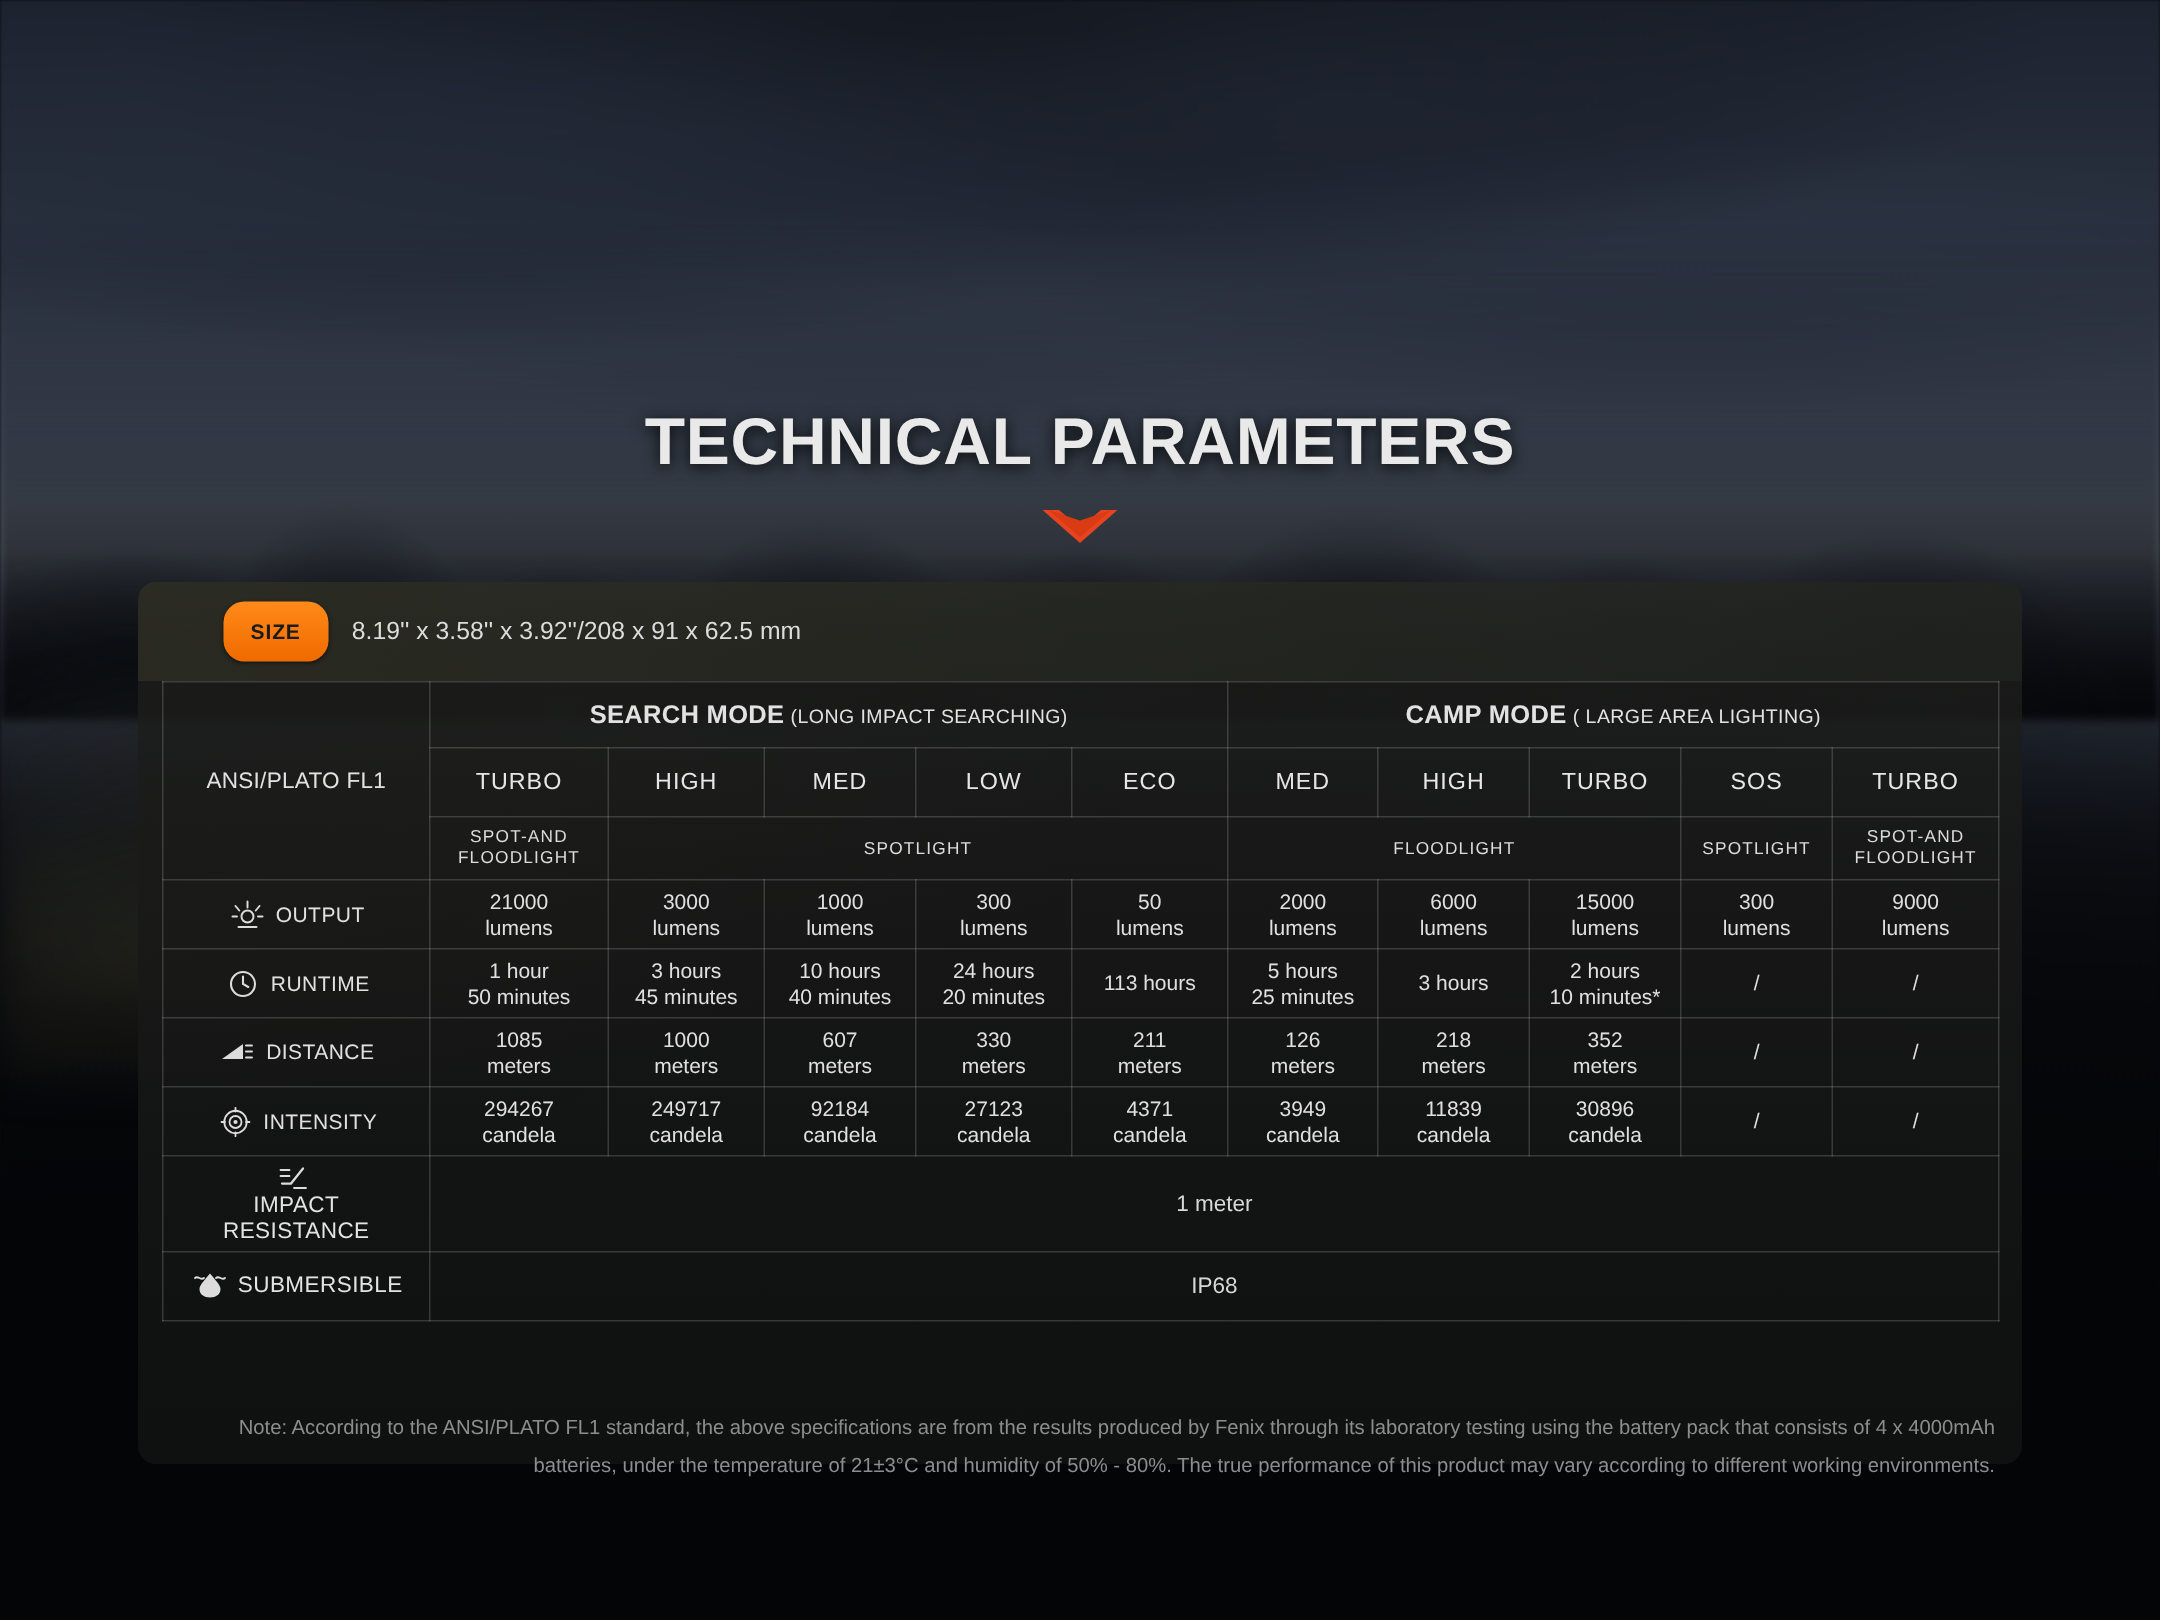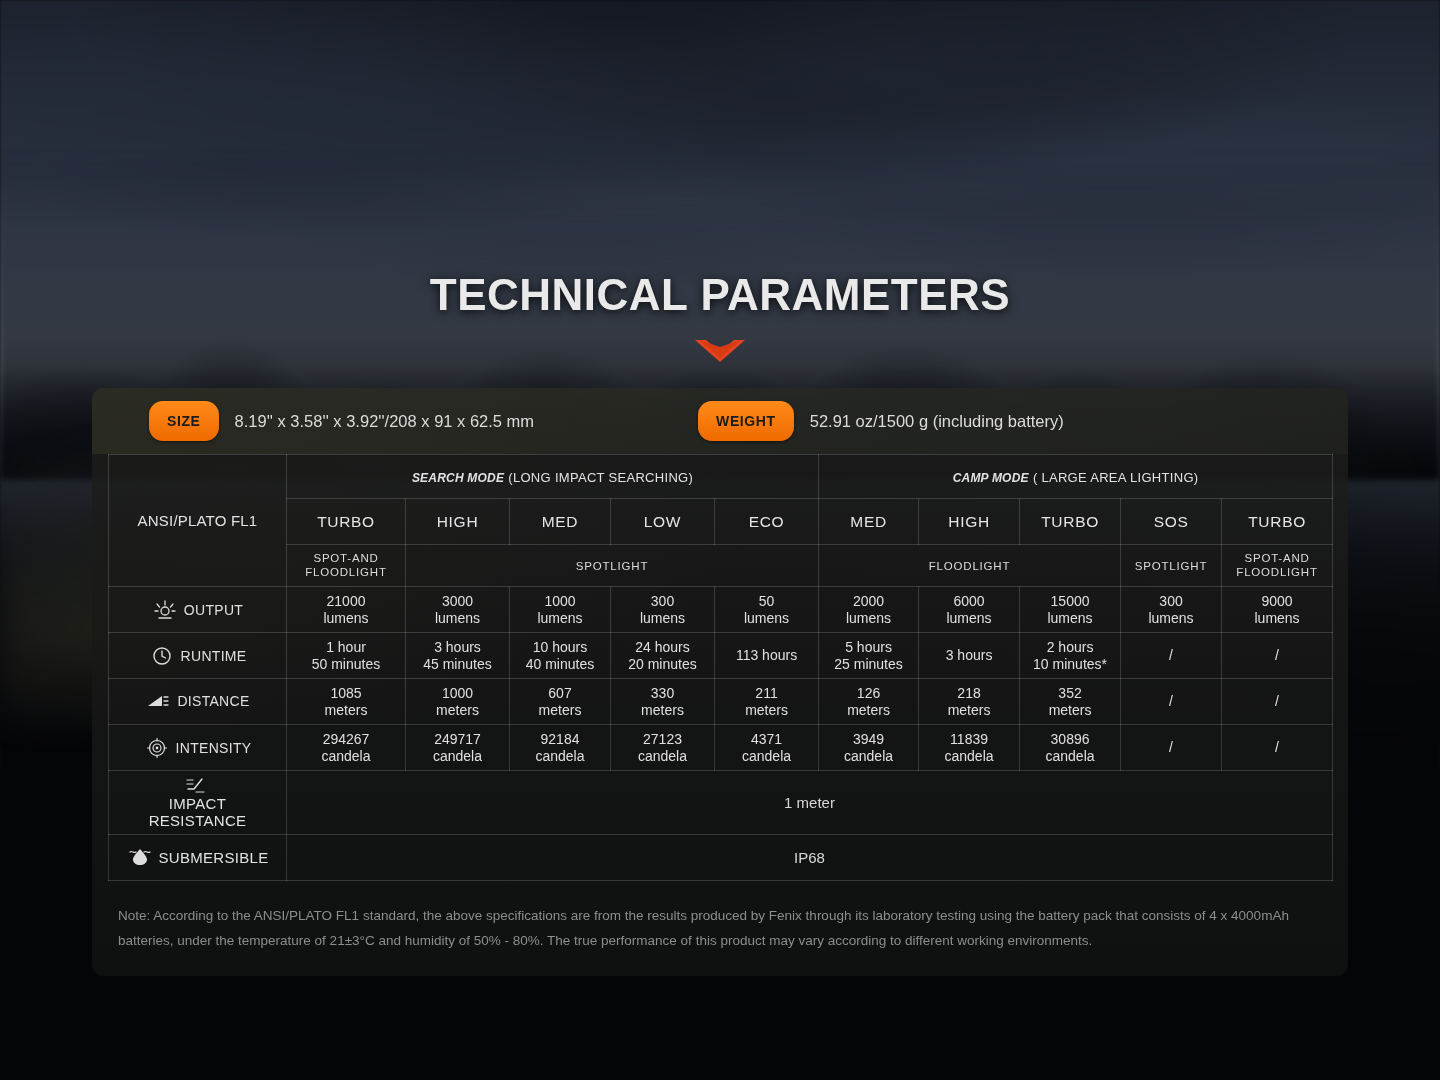--- a/index.html
+++ b/index.html
@@ -137,21 +137,21 @@
     font-size: 13px;
   }
   table.specs td, table.specs th {
     border: 1px solid rgba(255,255,255,0.16);
     text-align: center;
     vertical-align: middle;
     font-weight: normal;
     padding: 4px 2px;
   }
   .row-groups td { height: 44px; font-size: 15px; color: #e2e2e2; }
-  .grp-main { font-weight: bold; font-size: 12px; letter-spacing: 0.2px; font-style: italic; }
+  .grp-main { font-weight: bold; font-size: 17px; letter-spacing: 0.2px; }
   .grp-sub { font-size: 13px; letter-spacing: 0.3px; }
 
   .row-modes td { height: 46px; font-size: 15.5px; letter-spacing: 0.7px; color: #e6e6e6; }
   .row-beam td { height: 42px; font-size: 11.5px; letter-spacing: 0.8px; color: #dcdcdc; }
 
   .label-cell {
     text-align: left;
     padding-left: 14px;
     font-size: 14.5px;
     letter-spacing: 0.3px;
@@ -173,25 +173,26 @@
   .ansi-cell {
     font-size: 15px;
     letter-spacing: 0.2px;
     color: #e8e8e8;
   }
   .two-line { display: block; line-height: 1.15; }
 
   
   .note {
     position: absolute;
-    left: 118px; top: 904px;
+    left: 118px; top: 940px;
     width: 1212px;
     color: #8d8d8d;
     font-size: 13.5px;
     line-height: 1.85;
+    text-align: right;
   }
 
   svg.icon { display: block; margin: 0 auto; }
 </style>
 </head>
 <body>
 
 <div class="bg"></div>
 <div class="bg-trees"></div>
 <div class="bg-glow"></div>
@@ -205,24 +206,20 @@
     <path d="M6 2 L27 20 L48 2 L27 9 Z" fill="#d93b12"></path>
   </svg>
 </div>
 
 <div class="panel">
 
   <div class="meta-row">
     <div class="meta-item meta-size">
       <span class="pill">SIZE</span>
       <span class="meta-text">8.19'' x 3.58'' x 3.92''/208 x 91 x 62.5 mm</span>
-    </div>
-    <div class="meta-item meta-weight">
-      <span class="pill">WEIGHT</span>
-      <span class="meta-text">52.91 oz/1500 g (including battery)</span>
     </div>
   </div>
 
   <table class="specs">
     <colgroup>
       <col style="width:178px">
       <col style="width:119px">
         <col style="width:104px">
         <col style="width:101px">
       <col style="width:104px">

